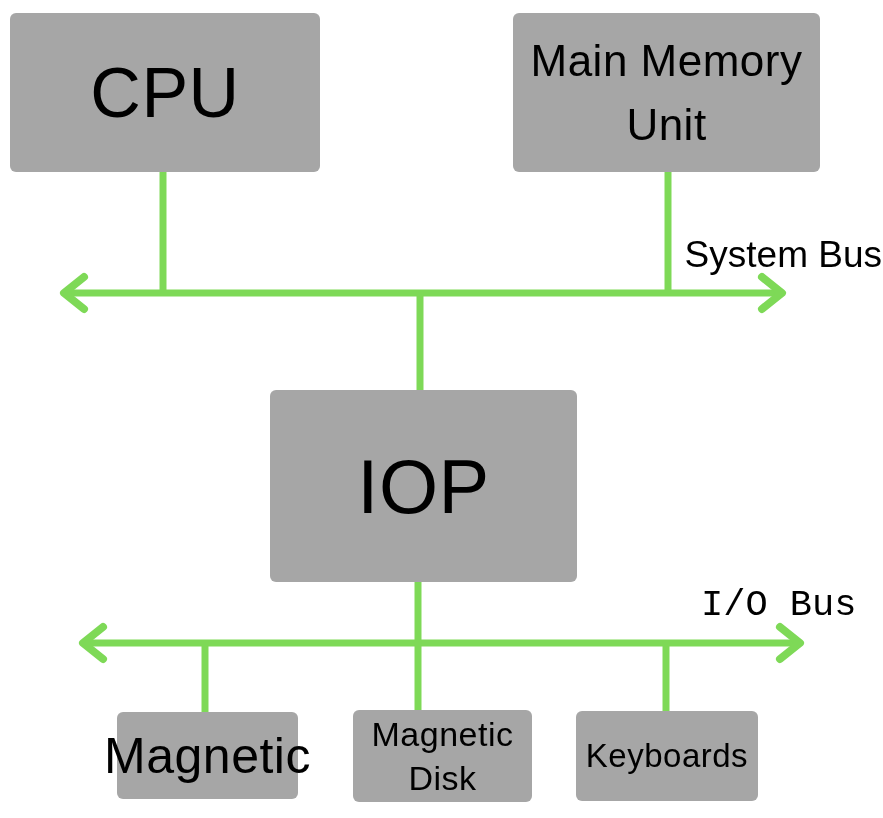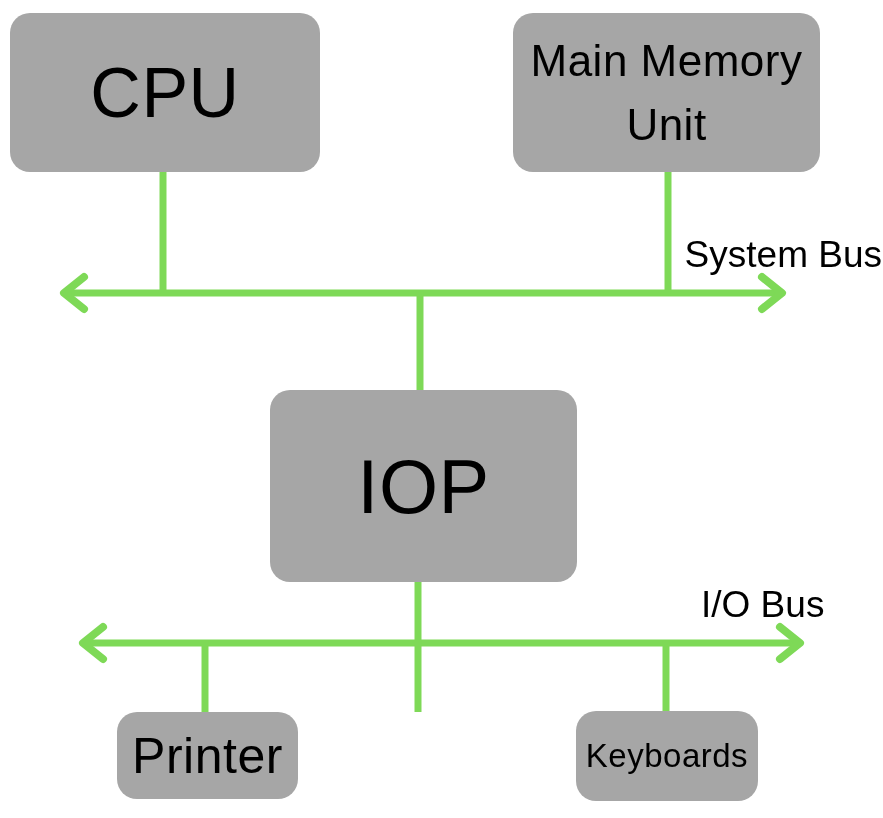--- a/index.html
+++ b/index.html
@@ -29,42 +29,42 @@
   #wires .arrowhead {
     stroke: var(--line-color, #7ed957);
     stroke-width: 8;
     stroke-linecap: round;
     stroke-linejoin: round;
     fill: none;
   }
   .node {
     position: absolute;
     background: var(--box-fill, #a6a6a6);
-    border-radius: 20px;
+    border-radius: 6px;
     display: flex;
     align-items: center;
     justify-content: center;
     text-align: center;
     color: var(--text-color, #000000);
     letter-spacing: 0.5px;
   }
   #node-cpu        { left: 10px;  top: 13px;  width: 310px; height: 159px; font-size: 70px; }
   #node-mmu        { left: 513px; top: 13px;  width: 307px; height: 159px; font-size: 44px; line-height: 1.45; padding: 0 8px; box-sizing: border-box; }
   #node-iop        { left: 270px; top: 390px; width: 307px; height: 192px; font-size: 76px; }
   #node-printer    { left: 117px; top: 712px; width: 181px; height: 87px;  font-size: 50px; }
   #node-magdisk    { left: 353px; top: 710px; width: 179px; height: 92px;  font-size: 34px; line-height: 1.3; padding: 0 6px; box-sizing: border-box; }
   #node-keyboards  { left: 576px; top: 711px; width: 182px; height: 90px;  font-size: 33px; }
   .bus-label {
     position: absolute;
     font-size: 37px;
     color: var(--text-color, #000000);
     white-space: nowrap;
   }
   #system-bus-label { right: 1px; top: 234px; text-align: right; }
-  #io-bus-label     { left: 701px; top: 584px; }
+  #io-bus-label     { left: 701px; top: 584px; font-family: Liberation Mono, monospace; }
 </style>
 </head>
 <body>
 
 <div id="canvas">
 
   <svg id="wires" viewBox="0 0 883 818" xmlns="http://www.w3.org/2000/svg">
 
     <line class="wire" x1="163" y1="172" x2="163" y2="296"></line>
     <line class="wire" x1="668" y1="172" x2="668" y2="296"></line>
@@ -92,23 +92,26 @@
 
   <div class="node" id="node-mmu">
     <span>Main Memory Unit</span>
   </div>
 
   <div class="node" id="node-iop">
     <span>IOP</span>
   </div>
 
   <div class="node" id="node-printer">
-    <span>Printer</span>
+    <span>Magnetic</span>
   </div>
 
+  <div class="node" id="node-magdisk">
+    <span>Magnetic Disk</span>
+  </div>
 
   <div class="node" id="node-keyboards">
     <span>Keyboards</span>
   </div>
 
   <div class="bus-label" id="system-bus-label">System Bus</div>
 
   <div class="bus-label" id="io-bus-label">I/O Bus</div>
 
 </div>

